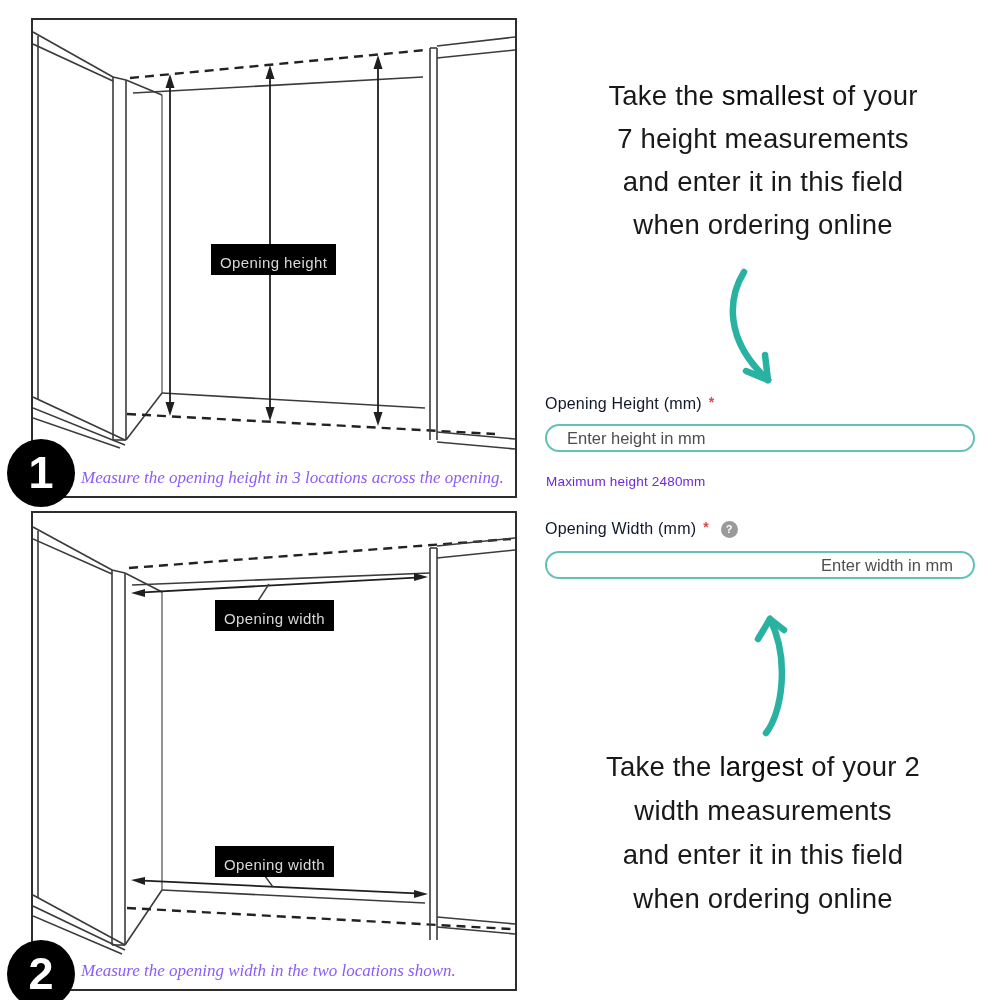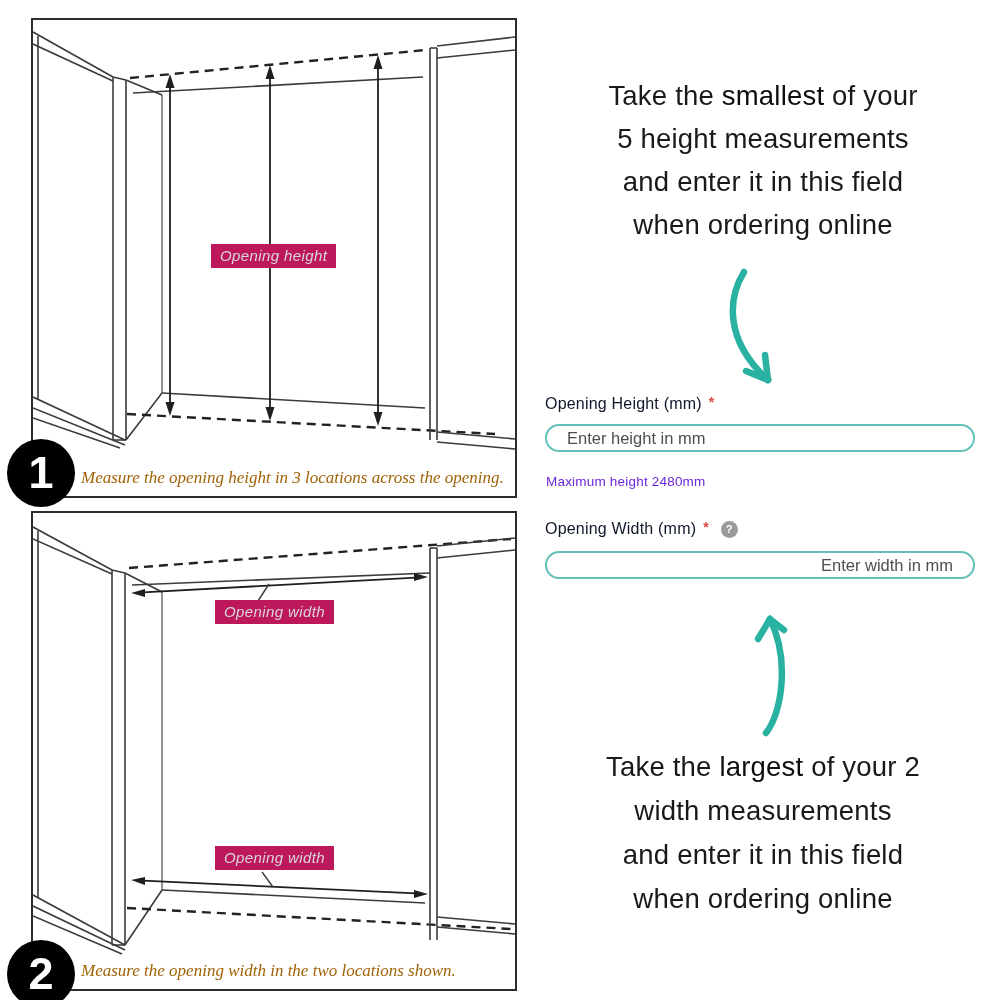--- a/index.html
+++ b/index.html
@@ -11,29 +11,28 @@
   
   .figure {
     position:absolute; width:482px; height:476px;
     border:2px solid #2d2d2d; background:#ffffff;
   }
   #fig1 { left:31px; top:18px; }
   #fig2 { left:31px; top:511px; }
   .figure svg.drawing { position:absolute; left:0; top:0; }
 
   .diagram-label {
-    position:absolute; background:#be185d; color:#d7d8d9;
-    font-size:15px; letter-spacing:.4px; padding:3px 9px 4px;
+    position:absolute; background:#000000; color:#d7d8d9;
+    font-size:15px; letter-spacing:.4px; padding:10px 9px 4px;
     white-space:nowrap;
-    font-style:italic;
   }
   .figure-caption {
     position:absolute; left:48px; bottom:8px; right:6px;
     font-family:"Liberation Serif", serif; font-style:italic;
-    font-size:17px; color:#a16207; white-space:nowrap;
+    font-size:17px; color:#8b5cf6; white-space:nowrap;
   }
   .step-badge {
     position:absolute; width:68px; height:68px; border-radius:50%;
     background:#000; color:#fff; display:flex; align-items:center;
     justify-content:center; font-size:45px; font-weight:bold; z-index:5;
   }
   #fig1 .step-badge { left:-26px; top:419px; }
   #fig2 .step-badge { left:-26px; top:427px; }
 
   
@@ -188,21 +187,21 @@
       <line x1="0" y1="403" x2="89" y2="441"></line>
     </svg>
     <div class="diagram-label" style="left:182px; top:87px;">Opening width</div>
     <div class="diagram-label" style="left:182px; top:333px;">Opening width</div>
     <div class="figure-caption">Measure the opening width in the two locations shown.</div>
     <div class="step-badge">2</div>
   </div>
 
   <div class="instr" id="instr-top">
     <div><span>Take the </span><b>smallest</b><span> of your</span></div>
-    <div>5 height measurements</div>
+    <div>7 height measurements</div>
     <div>and enter it in this field</div>
     <div>when ordering online</div>
   </div>
 
   <svg class="hand-arrow" id="arrow-down" width="72" height="122" viewBox="0 0 72 122" fill="none" stroke="#29b2a2" stroke-width="6.5" stroke-linecap="round">
     <path d="M 26 6 C 10 32, 6 74, 50 114"></path>
     <path d="M 50 114 L 28 105"></path>
     <path d="M 50 114 L 47 89"></path>
   </svg>
 

